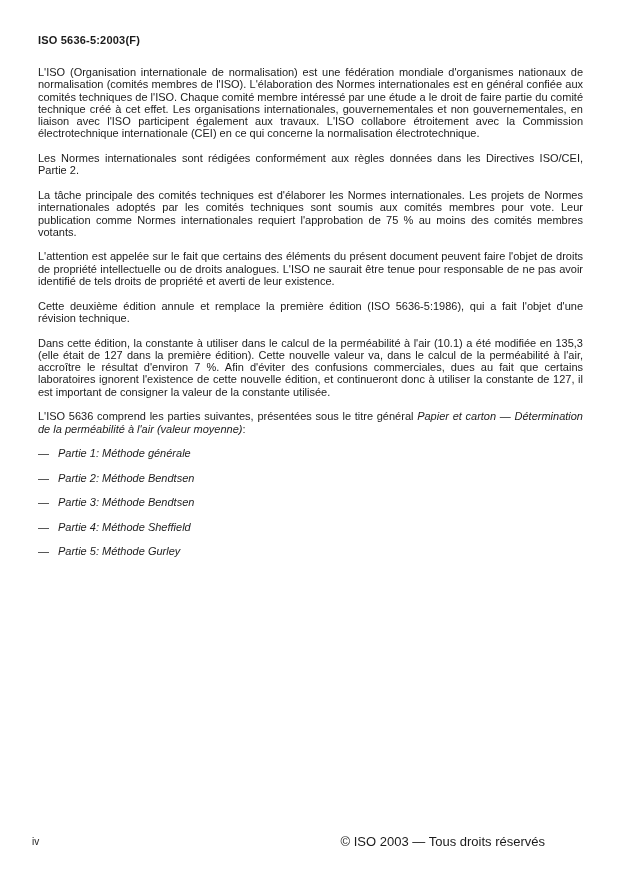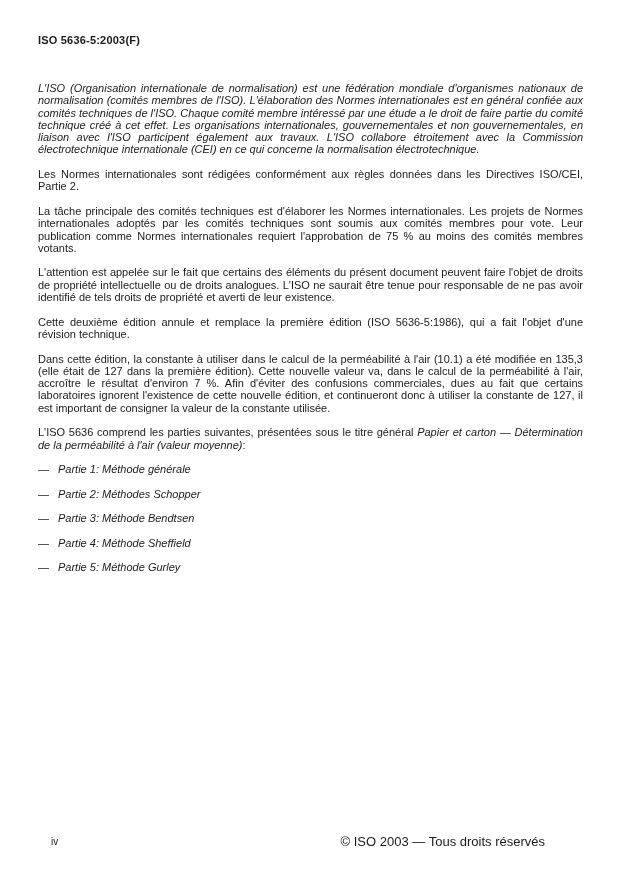--- a/index.html
+++ b/index.html
@@ -31,22 +31,21 @@
     margin: 87px 0 0 0;
     line-height: 18px;
   }
   .body-text p {
     font-size: 11px;
     line-height: 12.3px;
     text-align: justify;
     margin: 12.3px 0 0 0;
   }
   .body-text p.first-para {
-    margin-top: 36px;
-    font-style: italic;
+    margin-top: 20px;
   }
   .body-text i {
     font-style: italic;
   }
   .parts-list {
     margin-top: 0;
   }
   .part-item {
     display: flex;
     font-size: 11px;
@@ -54,21 +53,21 @@
     margin-top: 12.2px;
     font-style: italic;
   }
   .part-item .dash {
     font-style: normal;
     flex: 0 0 auto;
     width: 20px;
   }
   .footer {
     position: absolute;
-    left: 51px;
+    left: 32px;
     right: 74px;
     top: 836px;
     display: flex;
     justify-content: space-between;
     align-items: flex-start;
   }
   .page-num {
     font-size: 10px;
     line-height: 11px;
   }
@@ -95,21 +94,21 @@
       <p>Dans cette édition, la constante à utiliser dans le calcul de la perméabilité à l'air (10.1) a été modifiée en 135,3 (elle était de 127 dans la première édition). Cette nouvelle valeur va, dans le calcul de la perméabilité à l'air, accroître le résultat d'environ 7 %. Afin d'éviter des confusions commerciales, dues au fait que certains laboratoires ignorent l'existence de cette nouvelle édition, et continueront donc à utiliser la constante de 127, il est important de consigner la valeur de la constante utilisée.</p>
       <p><span>L'ISO 5636 comprend les parties suivantes, présentées sous le titre général </span><i>Papier et carton — Détermination de la perméabilité à l'air (valeur moyenne)</i><span>:</span></p>
 
       <div class="parts-list">
         <div class="part-item">
             <span class="dash">—</span>
             <span>Partie 1: Méthode générale</span>
           </div>
         <div class="part-item">
             <span class="dash">—</span>
-            <span>Partie 2: Méthodes Schopper</span>
+            <span>Partie 2: Méthode Bendtsen</span>
           </div>
         <div class="part-item">
             <span class="dash">—</span>
             <span>Partie 3: Méthode Bendtsen</span>
           </div>
         <div class="part-item">
             <span class="dash">—</span>
             <span>Partie 4: Méthode Sheffield</span>
           </div>
         <div class="part-item">

